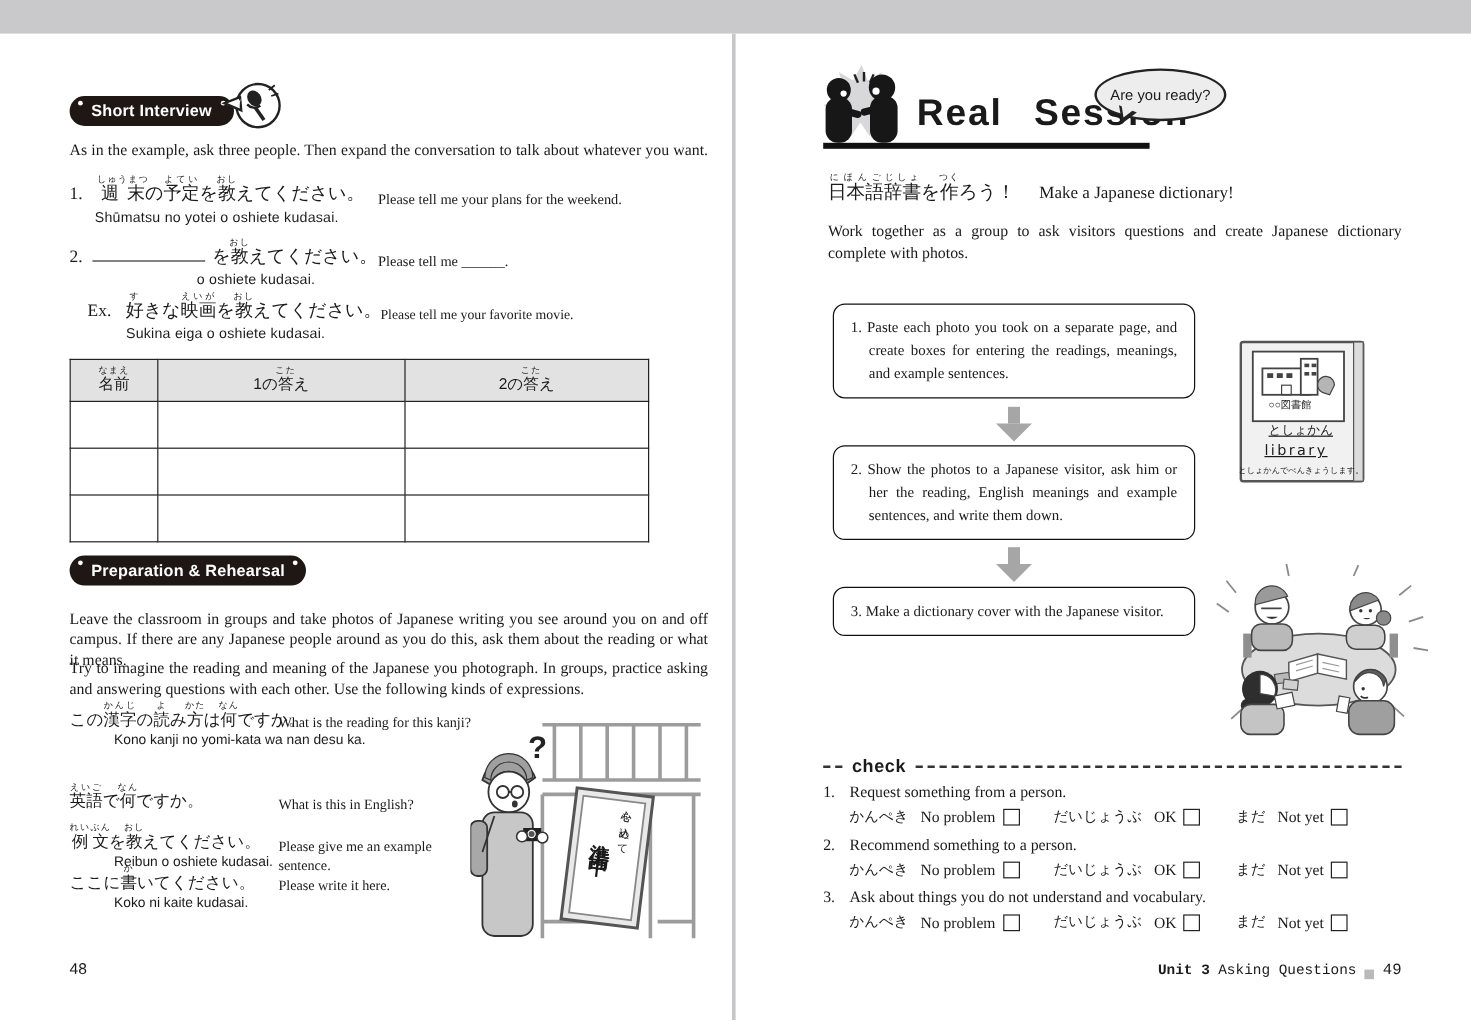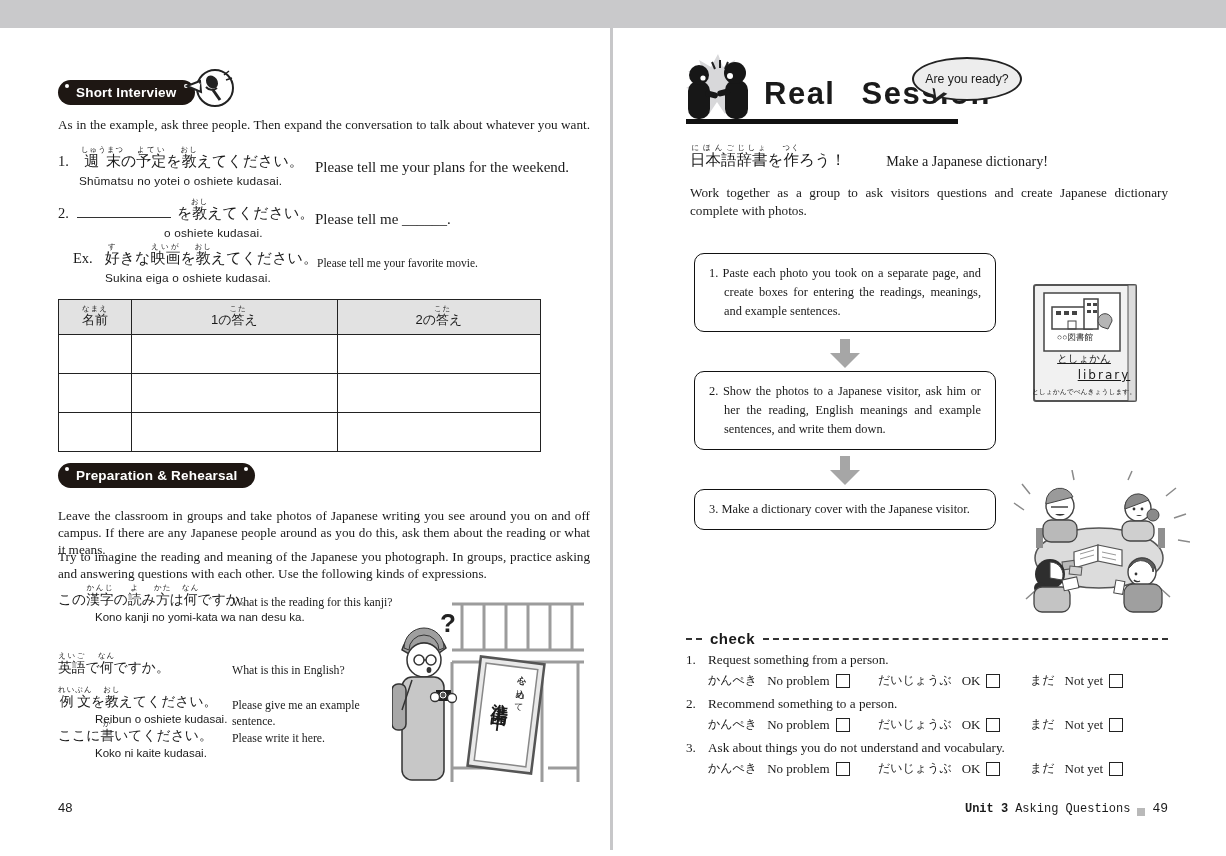--- a/index.html
+++ b/index.html
@@ -22,21 +22,21 @@
   .just1{text-align:justify;text-align-last:justify}
 
   
   .q-item{position:absolute;width:532px}
   .q-jp-row{white-space:nowrap}
   .q-num{font-size:14.5px;margin-right:8px}
   .jp-line{font-size:15px;font-family:"Liberation Sans",sans-serif}
   ruby rt{font-size:7.5px;letter-spacing:1px;font-weight:normal}
   .blank{display:inline-block;width:94px;border-bottom:1.5px solid #333;height:14px;margin-right:2px}
   .q-romaji{font-family:"Liberation Sans",sans-serif;font-size:11.8px;margin-top:3px;letter-spacing:.2px}
-  .q-en{position:absolute;font-size:15px;white-space:nowrap}
+  .q-en{position:absolute;font-size:12px;white-space:nowrap}
 
   
   .iv-table{position:absolute;left:58px;top:299px;border-collapse:collapse}
   .iv-table th,.iv-table td{border:1.5px solid #222}
   .iv-table th{background:#e2e2e2;height:32px;font-weight:normal;font-family:"Liberation Sans",sans-serif;font-size:13px}
   .iv-table td{height:36px}
   .c0{width:70px}.c1{width:203px}.c2{width:200px}
 
   
   .expr-wrap{position:absolute;left:58px;top:584px;width:540px;height:196px}
@@ -51,36 +51,36 @@
   
   .rs-title{position:absolute;left:764px;top:76px;font-family:"Liberation Sans",sans-serif;font-weight:bold;
             font-size:31px;letter-spacing:1.5px;word-spacing:16px}
   .rs-bar{position:absolute;left:686px;top:119px;width:272px;height:5px;background:#111}
   .bubble{position:absolute;left:912px;top:57px;width:106px;height:40px;background:#ededed;border:2px solid #222;
           border-radius:50%;display:flex;align-items:center;justify-content:center;
           font-family:"Liberation Sans",sans-serif;font-size:12.3px;white-space:nowrap}
   .bubble::before{content:"";position:absolute;left:14px;bottom:-12px;border:8px solid transparent;border-top:13px solid #222;transform:rotate(22deg)}
   .bubble::after{content:"";position:absolute;left:17px;bottom:-5px;border:6px solid transparent;border-top:10px solid #ededed;transform:rotate(22deg)}
 
-  .task-title{position:absolute;left:690px;top:144px;display:flex;align-items:flex-end;gap:40px;white-space:nowrap}
+  .task-title{position:absolute;left:690px;top:144px;display:flex;align-items:flex-end;gap:20px;white-space:nowrap}
   .task-title .jp-line{font-size:15.5px}
   .task-en{font-size:14.2px;padding-bottom:1px}
 
   
   .step-box{position:absolute;left:694px;width:302px;box-sizing:border-box;border:1.6px solid #111;border-radius:10px;
             padding:10px 14px 10px 29px;font-size:12.4px;line-height:19px;text-align:justify;text-indent:-15px;background:#fff}
   .block-arrow{position:absolute;left:830px;width:30px;height:29px}
   .block-arrow .shaft{position:absolute;left:10px;top:0;width:10px;height:14px;background:#a6a6a6}
   .block-arrow .head{position:absolute;left:0;top:14px;width:0;height:0;border-left:15px solid transparent;border-right:15px solid transparent;border-top:15px solid #a6a6a6}
 
   
   .lib-label{position:absolute;text-align:center;font-family:"Liberation Sans",sans-serif}
   .lib-photo-label{left:1044px;top:332px;width:62px;font-size:8.5px}
   .lib-reading{left:1028px;top:352px;width:112px;font-size:10.5px;text-decoration:underline}
-  .lib-word{left:1048px;top:368px;width:112px;font-size:12px;text-decoration:underline;letter-spacing:2px;font-family:"DejaVu Sans",sans-serif}
+  .lib-word{left:1024px;top:368px;width:112px;font-size:12px;text-decoration:underline;letter-spacing:2px;font-family:"DejaVu Sans",sans-serif}
   .lib-caption{left:1026px;top:387px;width:116px;font-size:6.8px}
 
   
   .sign-small{position:absolute;left:514px;top:668px;writing-mode:vertical-rl;font-size:9px;
               font-family:"Liberation Sans",sans-serif;transform:rotate(7deg);letter-spacing:2px}
   .sign-large{position:absolute;left:490px;top:690px;writing-mode:vertical-rl;font-size:17px;font-weight:bold;
               font-family:"Liberation Sans",sans-serif;transform:rotate(7deg);letter-spacing:5px}
 
   
   .check-wrap{position:absolute;left:686px;top:630px;width:482px}

